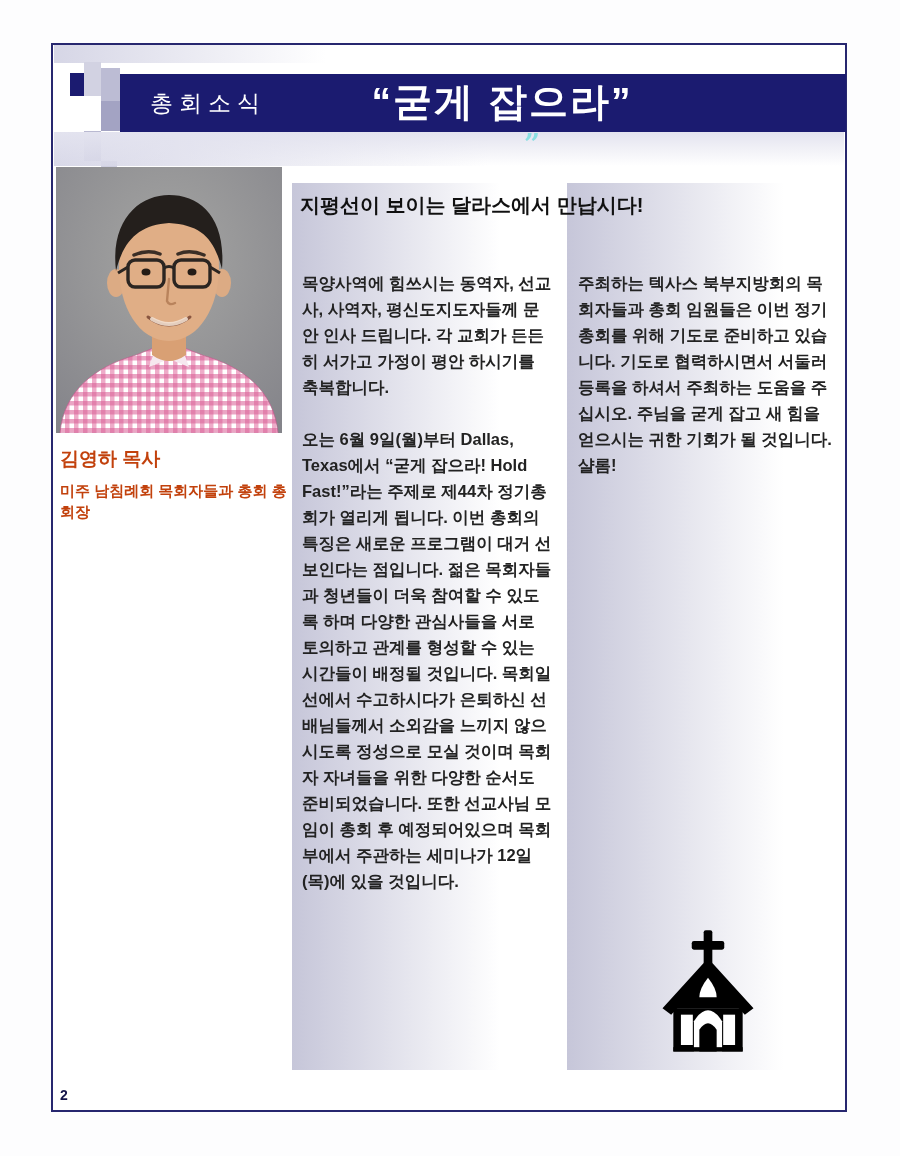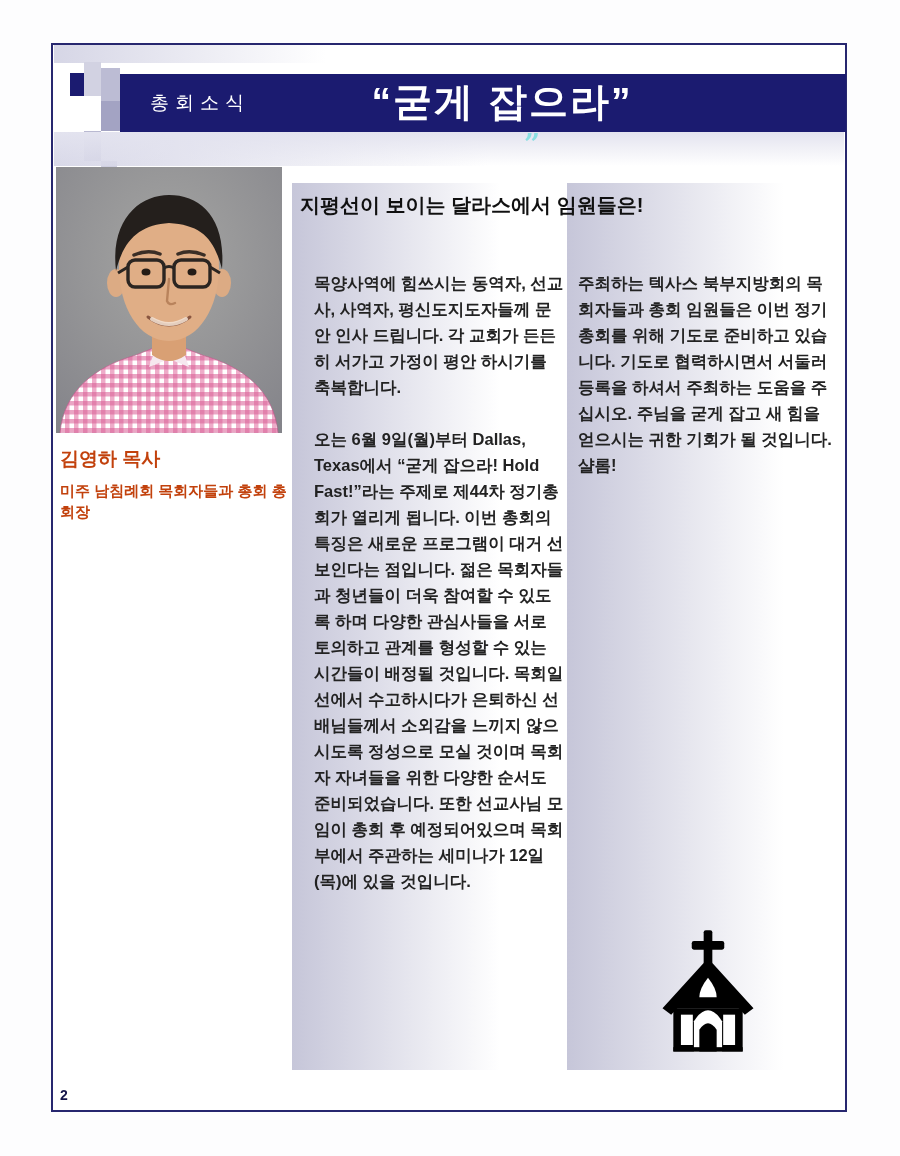--- a/index.html
+++ b/index.html
@@ -21,21 +21,21 @@
     background:linear-gradient(to right,#d6d6e6,#ffffff 85%);
   }
   .deco-square{position:absolute;}
   
   .band{
     left:120px;top:74px;width:726px;height:58px;
     background:#1b1b70;
   }
   .band-label{
     position:absolute;left:30px;top:0;height:44px;line-height:58px;
-    color:#ffffff;font-size:19px;letter-spacing:6px;font-weight:500;
+    color:#ffffff;font-size:23px;letter-spacing:6px;font-weight:500;
   }
   .band-title{
     position:absolute;left:0;top:0;width:100%;height:70px;line-height:56px;
     text-align:center;color:#ffffff;font-size:39px;font-weight:bold;
     letter-spacing:2px;padding-left:38px;box-sizing:border-box;
     white-space:nowrap;
   }
   .under-band-grad{
     left:54px;top:132px;width:790px;height:34px;
     background:linear-gradient(to bottom,#e3e3ef,rgba(255,255,255,0)),
@@ -54,21 +54,21 @@
   .caption-role{font-size:15px;font-weight:bold;line-height:21px;margin:0;}
   
   .col-bg{top:183px;height:887px;background:linear-gradient(to right,#c6c6d9,#ffffff 78%);}
   .col1-bg{left:292px;width:267px;}
   .col2-bg{left:567px;width:278px;}
   .article-title{
     left:300px;top:192px;width:460px;
     font-size:20px;font-weight:bold;color:#101010;white-space:nowrap;
   }
   .coltext{color:#222;font-size:16.5px;line-height:26px;font-weight:600;text-align:left;}
-  .col1-text{left:302px;top:270px;width:250px;margin-left:12px;}
+  .col1-text{left:302px;top:270px;width:250px;}
   .col2-text{left:578px;top:270px;width:254px;}
   .coltext p{margin:0 0 26px 0;}
   
   .church{left:652px;top:928px;width:112px;height:130px;}
   .church svg{display:block;width:100%;height:100%;}
   
   .page-num{left:60px;top:1087px;font-size:14px;font-weight:bold;color:#14144a;}
 </style>
 </head>
 <body>
@@ -140,21 +140,21 @@
 </div>
 
 <div class="abs caption">
   <p class="caption-name">김영하 목사</p>
   <p class="caption-role">미주 남침례회 목회자들과 총회 총회장</p>
 </div>
 
 <div class="abs col-bg col1-bg"></div>
 <div class="abs col-bg col2-bg"></div>
 
-<div class="abs article-title">지평선이 보이는 달라스에서 임원들은!</div>
+<div class="abs article-title">지평선이 보이는 달라스에서 만납시다!</div>
 
 <div class="abs coltext col1-text">
   <p>목양사역에 힘쓰시는 동역자, 선교사, 사역자, 평신도지도자들께 문안 인사 드립니다. 각 교회가 든든히 서가고 가정이 평안 하시기를 축복합니다.</p>
   <p>오는 6월 9일(월)부터 Dallas, Texas에서 “굳게 잡으라! Hold Fast!”라는 주제로 제44차 정기총회가 열리게 됩니다. 이번 총회의 특징은 새로운 프로그램이 대거 선보인다는 점입니다. 젊은 목회자들과 청년들이 더욱 참여할 수 있도록 하며 다양한 관심사들을 서로 토의하고 관계를 형성할 수 있는 시간들이 배정될 것입니다. 목회일선에서 수고하시다가 은퇴하신 선배님들께서 소외감을 느끼지 않으시도록 정성으로 모실 것이며 목회자 자녀들을 위한 다양한 순서도 준비되었습니다. 또한 선교사님 모임이 총회 후 예정되어있으며 목회부에서 주관하는 세미나가 12일(목)에 있을 것입니다.</p>
 </div>
 
 <div class="abs coltext col2-text">
   <p>주최하는 텍사스 북부지방회의 목회자들과 총회 임원들은 이번 정기총회를 위해 기도로 준비하고 있습니다. 기도로 협력하시면서 서둘러 등록을 하셔서 주최하는 도움을 주십시오. 주님을 굳게 잡고 새 힘을 얻으시는 귀한 기회가 될 것입니다. 샬롬!</p>
 </div>
 

